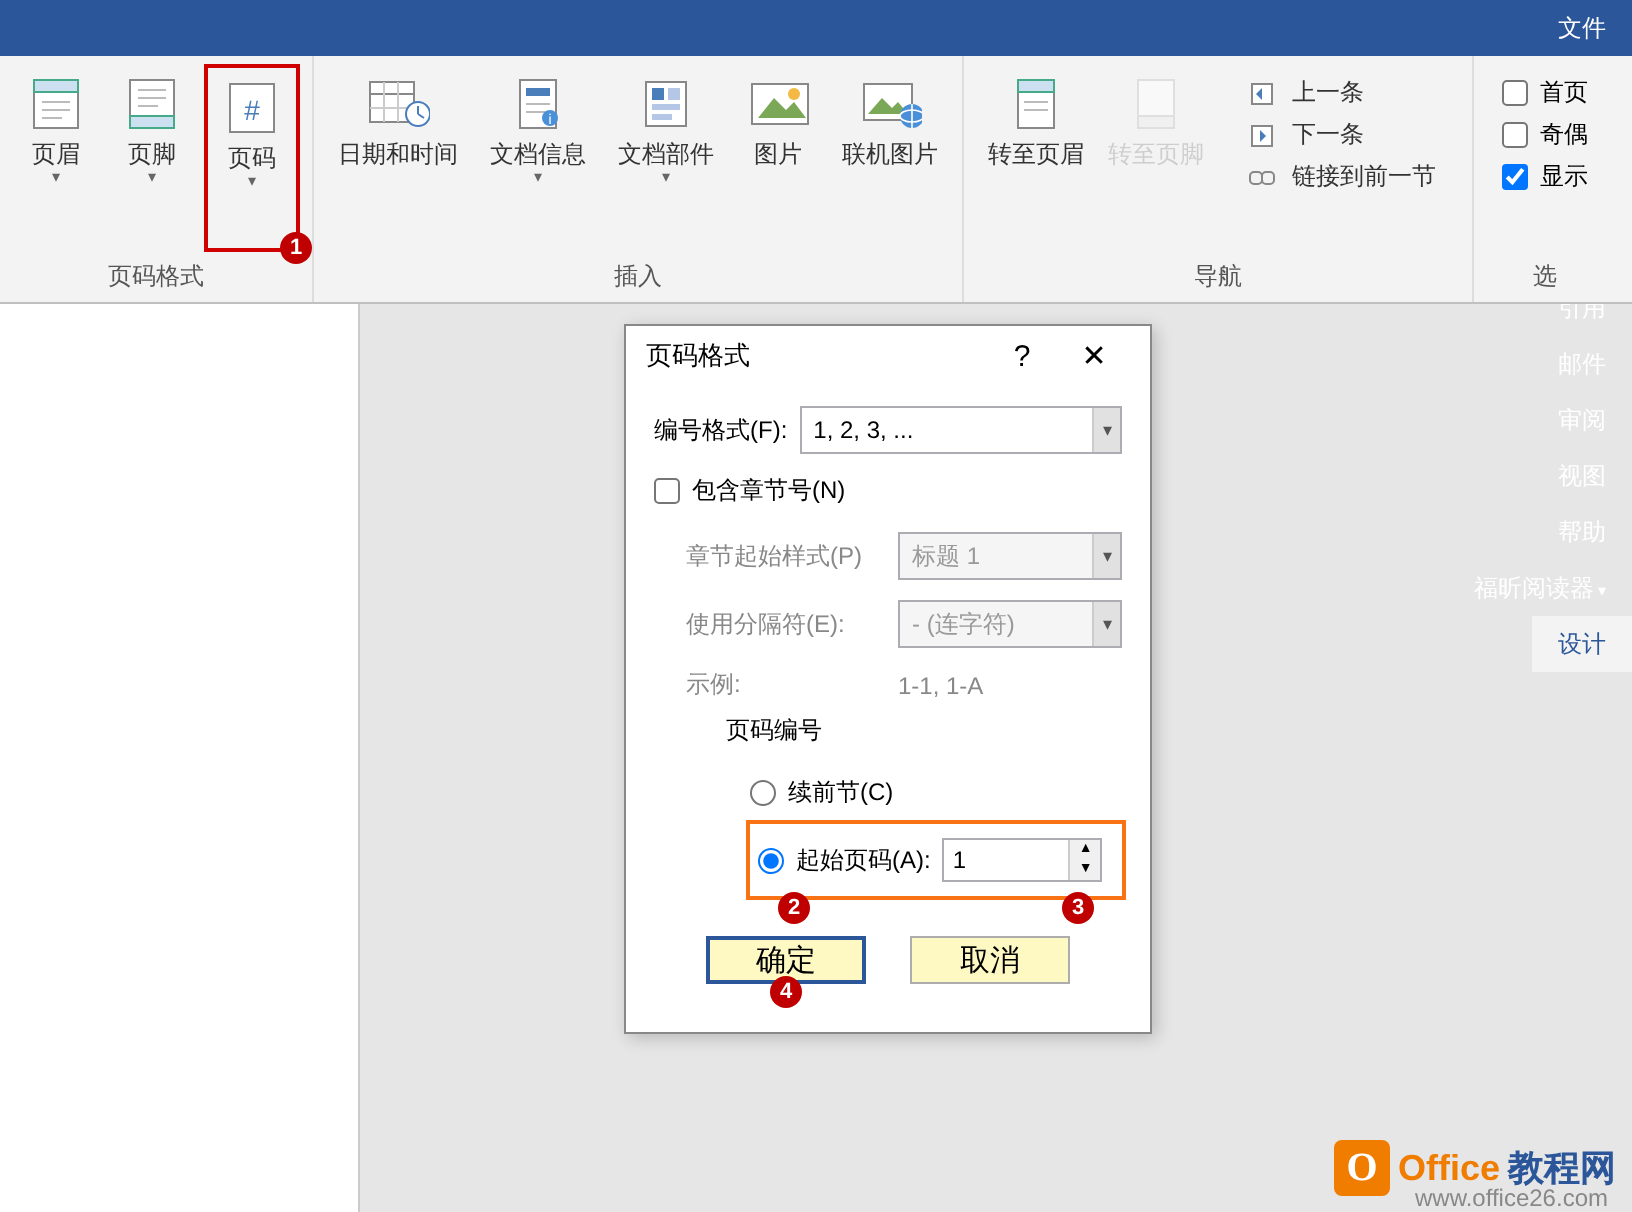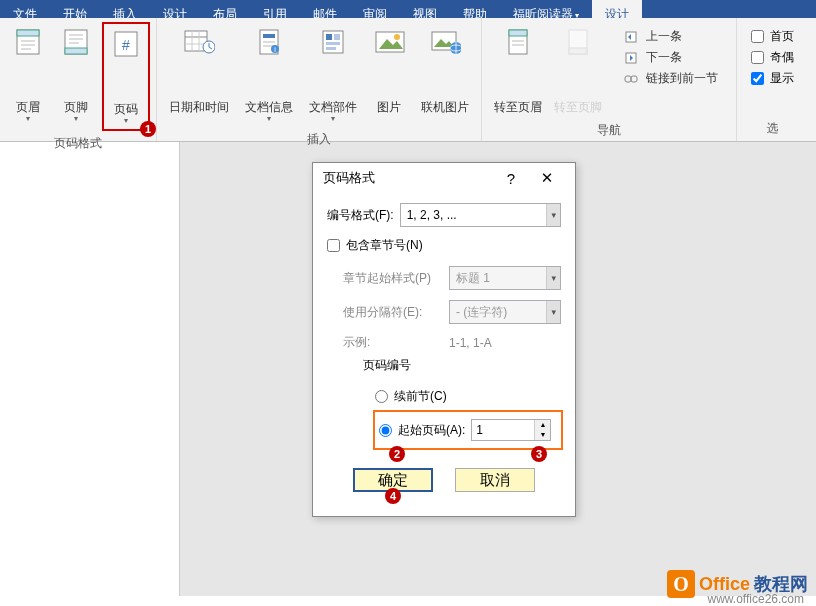--- a/index.html
+++ b/index.html
@@ -1,30 +1,30 @@
 <!DOCTYPE html>
 <html><head>
   <meta charset="utf-8">
   <style>
     * { box-sizing: border-box; margin: 0; padding: 0; }
     body { font-family: "Microsoft YaHei", SimSun, sans-serif; font-size: 12px; background: #fff; width: 816px; height: 606px; overflow: hidden; position: relative; }
     
-    .ribbon-tabs { background: #2b579a; height: 18px; display: flex; align-items: flex-start; color: #fff; }
+    .ribbon-tabs { background: #2b579a; height: 28px; display: flex; align-items: flex-end; color: #fff; flex-direction: column; }
     .ribbon-tabs > div { padding: 0 13px; height: 28px; line-height: 28px; cursor: pointer; }
     .ribbon-tabs .file-tab { background: #2b579a; }
     .ribbon-tabs .active-tab { background: #f3f3f3; color: #2b579a; }
     .dropdown-icon { font-size: 8px; margin-left: 2px; }
     
     .ribbon { background: #f3f3f3; border-bottom: 1px solid #c0c0c0; height: 124px; display: flex; position: relative; }
     .ribbon-group { border-right: 1px solid #ddd; padding: 4px 6px 0 6px; display: flex; flex-direction: column; align-items: center; }
     .ribbon-group-body { display: flex; gap: 4px; flex: 1; }
     .ribbon-group-label { font-size: 12px; color: #555; padding: 4px 0; }
     .ribbon-btn { display: flex; flex-direction: column; align-items: center; padding: 4px 6px; cursor: pointer; min-width: 44px; }
     .ribbon-icon { width: 32px; height: 32px; display: flex; align-items: center; justify-content: center; margin-bottom: 2px; }
-    .ribbon-btn-label { font-size: 12px; color: #333; text-align: center; line-height: 1.2; margin-top: 40px; }
+    .ribbon-btn-label { font-size: 12px; color: #333; text-align: center; line-height: 1.2; }
     .ribbon-btn-arrow { font-size: 8px; color: #666; }
     .highlight-box { border: 2px solid #d00000; }
     .callout { position: absolute; width: 16px; height: 16px; background: #c00000; color: #fff; border-radius: 50%; font-size: 11px; display: flex; align-items: center; justify-content: center; font-weight: bold; z-index: 100; }
     
     .nav-group { padding: 4px 8px; }
     .nav-item { display: flex; align-items: center; gap: 6px; padding: 2px 4px; font-size: 12px; color: #333; }
     .nav-split { display: flex; }
     .nav-btn-big { display: flex; flex-direction: column; align-items: center; padding: 4px 6px; }
     
     .checkbox-group { padding: 4px 8px; }

